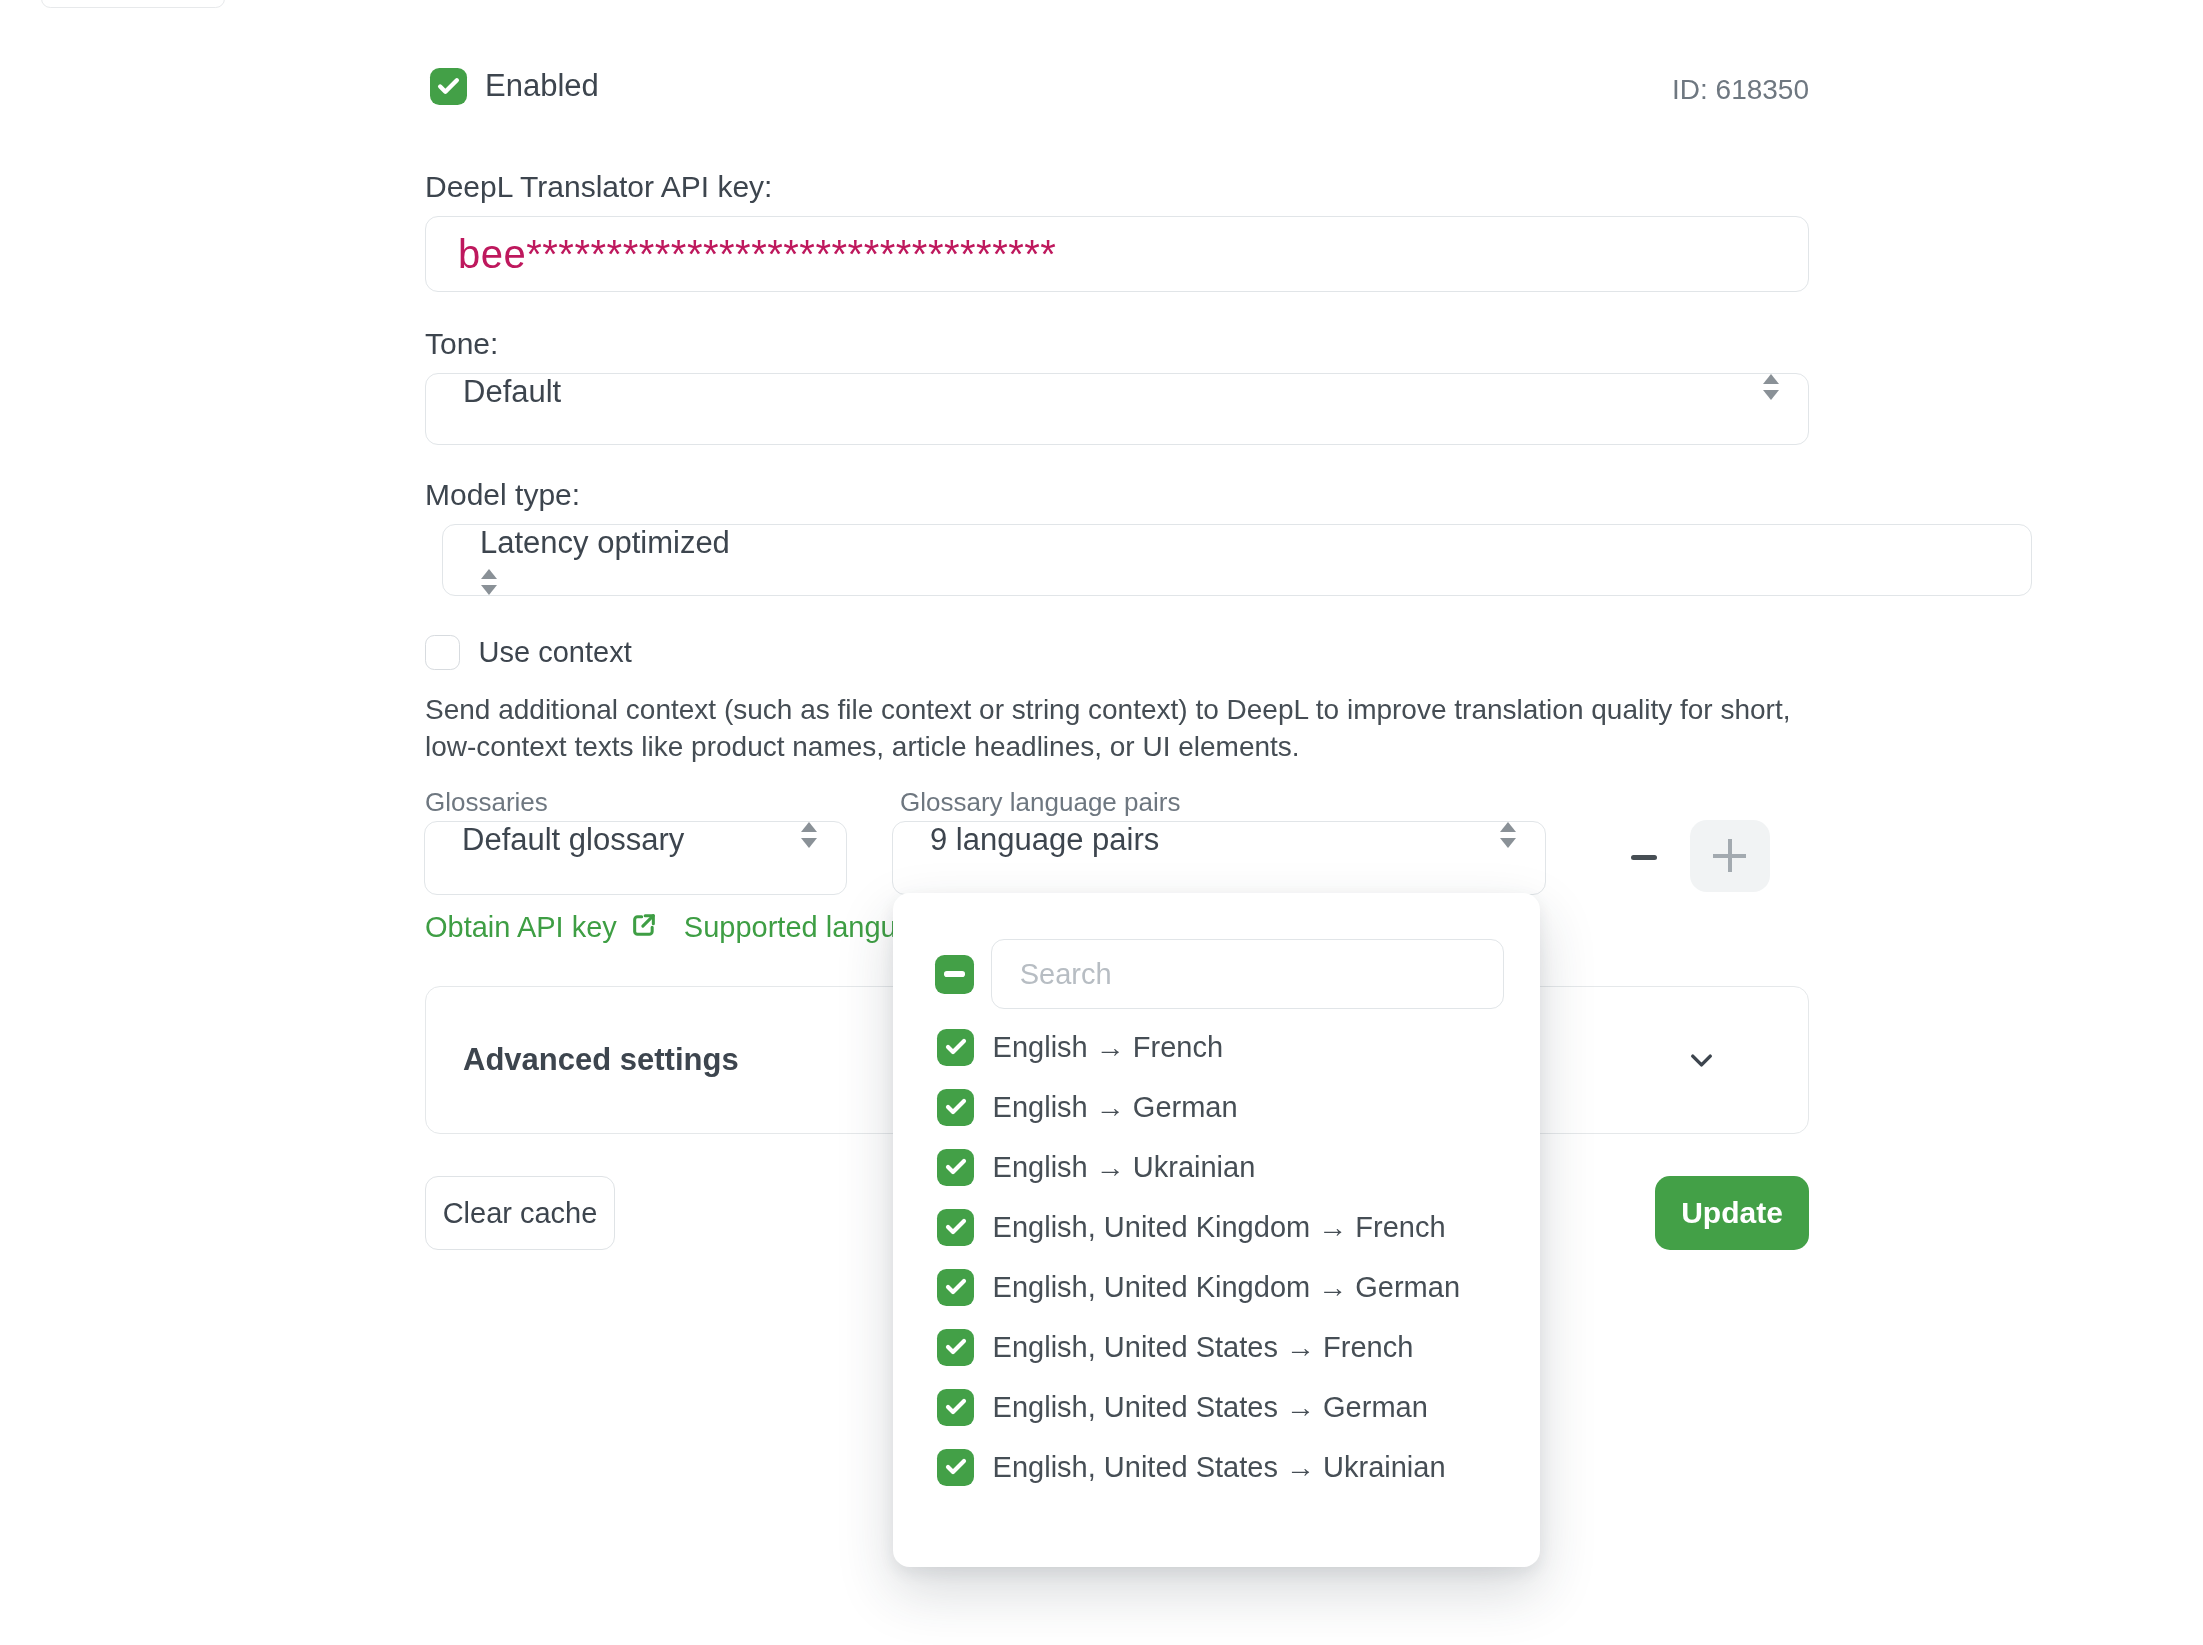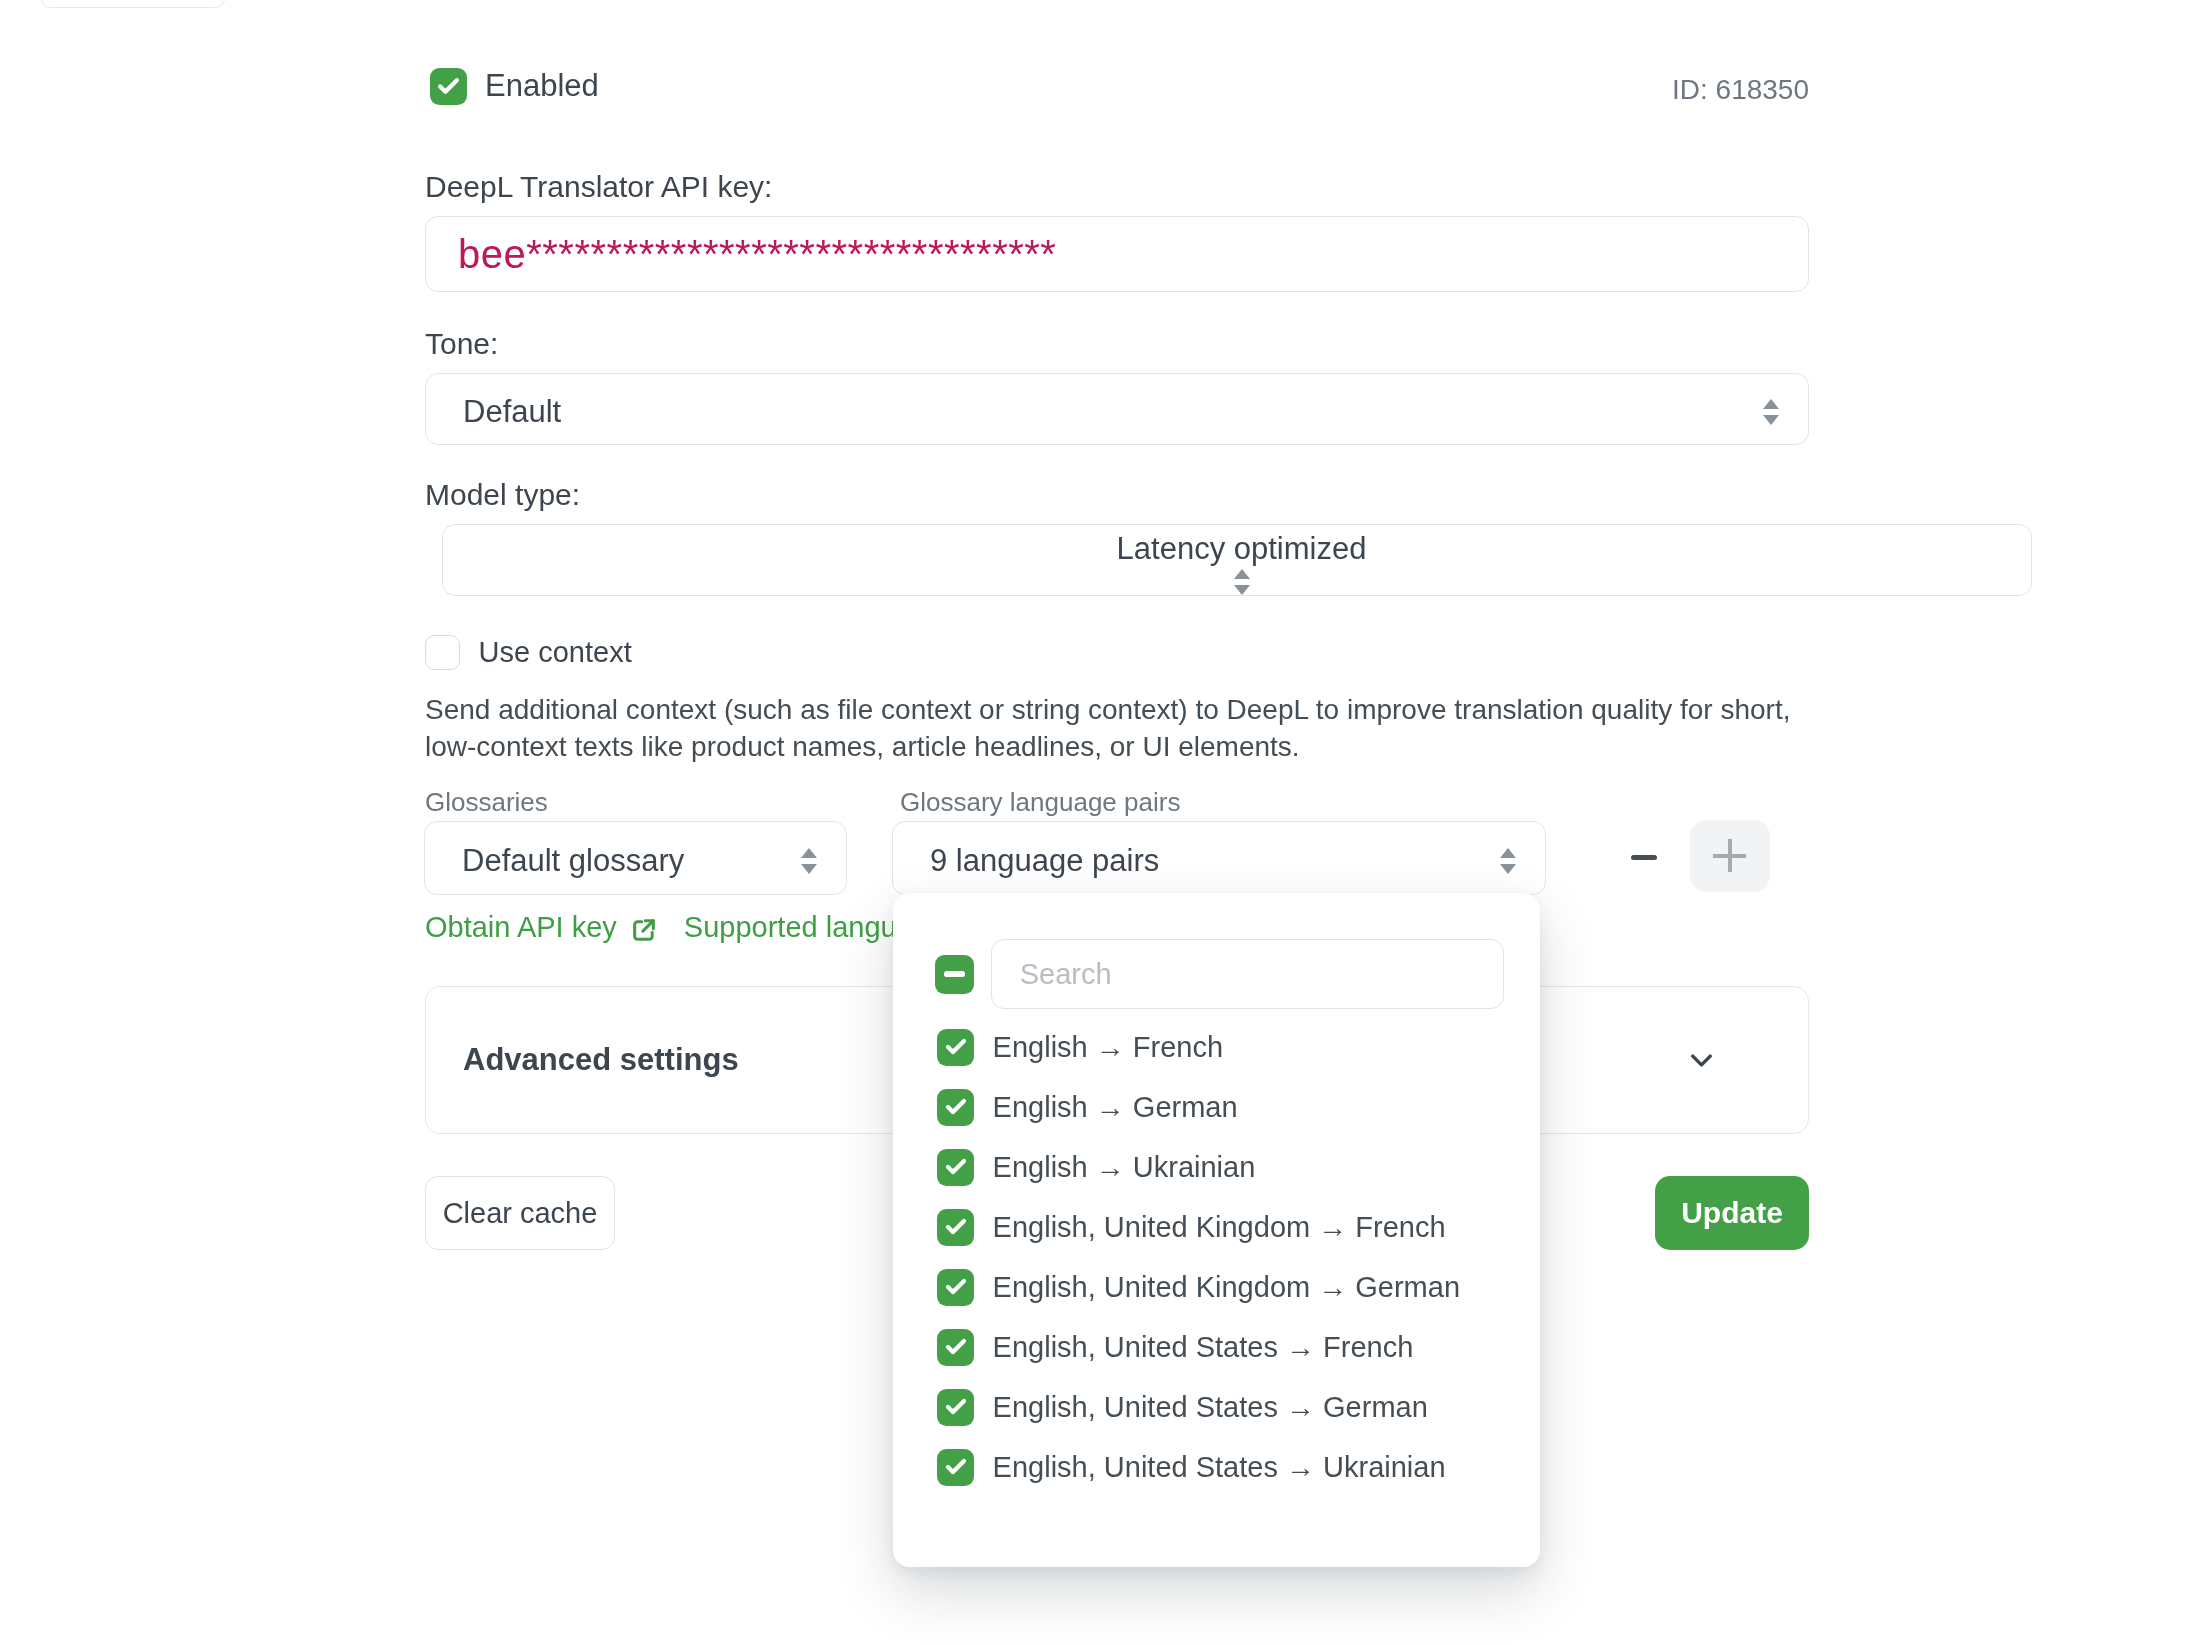--- a/index.html
+++ b/index.html
@@ -20,22 +20,22 @@
   .lbl-api{top:170px;}
   .lbl-tone{top:327px;}
   .lbl-model{top:478px;}
 
   .text-input{position:absolute;left:425px;top:216px;width:1384px;height:76px;
               border:1.9px solid #e1e5e8;border-radius:13px;box-sizing:border-box;
               padding:0 32px;font-size:40px;color:#be185d;letter-spacing:0.5px;
               font-family:"Liberation Sans",sans-serif;outline:none;background:#fff;}
 
   .select{position:absolute;box-sizing:border-box;border:1.9px solid #e1e5e8;border-radius:13px;
-          display:flex;align-items:center;justify-content:space-between;
-          padding:6px 28px 0 37px;font-size:31px;background:#fff;cursor:default;}
+          display:flex;align-items:flex-start;justify-content:space-between;
+          padding:0 28px 0 37px;font-size:31px;background:#fff;cursor:default;}
   .sel-tone{left:425px;top:373px;width:1384px;height:72px;}
   .sel-model{left:442px;top:524px;width:1590px;height:72px;flex-direction:column;}
   .sel-glossary{left:424px;top:821px;width:423px;height:74px;}
   .sel-pairs{left:892px;top:821px;width:654px;height:74px;}
 
   .updown{display:block;width:18.6px;}
   .updown::before{content:"";display:block;width:0;height:0;margin:0 auto 5.6px;
     border-left:8.3px solid transparent;border-right:8.3px solid transparent;border-bottom:10.2px solid #8a9197;}
   .updown::after{content:"";display:block;width:0;height:0;margin:0 auto;
     border-left:8.3px solid transparent;border-right:8.3px solid transparent;border-top:10.2px solid #8a9197;}
@@ -54,21 +54,21 @@
              display:flex;align-items:center;justify-content:center;cursor:pointer;}
   .minus-bar{width:26px;height:5.6px;background:#474e54;border-radius:2.8px;}
   .plus-btn{position:absolute;left:1690px;top:820px;width:80px;height:72px;background:#f1f3f4;
             border-radius:16.7px;display:flex;align-items:center;justify-content:center;cursor:pointer;}
   .plus{position:relative;width:37px;height:37px;}
   .plus::before{content:"";position:absolute;left:1.9px;top:16.7px;width:33px;height:4.2px;background:#a3aab0;}
   .plus::after{content:"";position:absolute;left:16.7px;top:1.9px;width:4.2px;height:33px;background:#a3aab0;}
 
   .links-row{position:absolute;left:425px;top:911px;display:flex;align-items:center;gap:26px;
              font-size:29px;color:#3e9e44;white-space:nowrap;}
-  .link{display:flex;align-items:flex-end;gap:13px;cursor:pointer;}
+  .link{display:flex;align-items:flex-start;gap:13px;cursor:pointer;}
   .link svg{width:28px;height:28px;}
 
   .advanced-panel{position:absolute;left:425px;top:986px;width:1384px;height:148px;
                   border:1.9px solid #e5e8ea;border-radius:15px;box-sizing:border-box;background:#fff;
                   display:flex;align-items:center;justify-content:space-between;
                   padding:0 89px 0 37px;cursor:pointer;}
   .advanced-title{font-size:31px;font-weight:bold;}
   .advanced-panel svg{width:35px;height:35px;}
 
   .btn-clear{position:absolute;left:425px;top:1176px;width:190px;height:74px;border:1.9px solid #dfe3e6;

